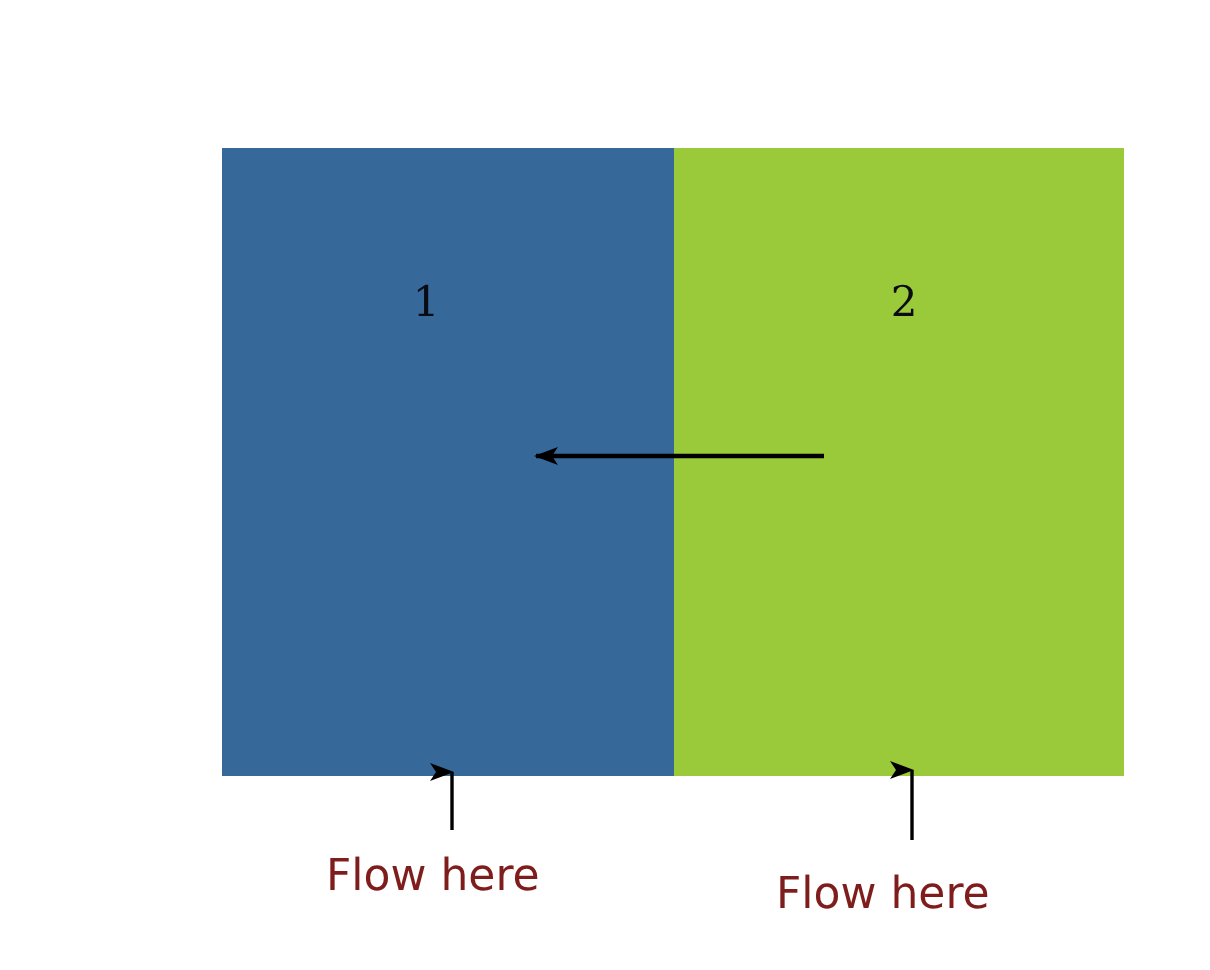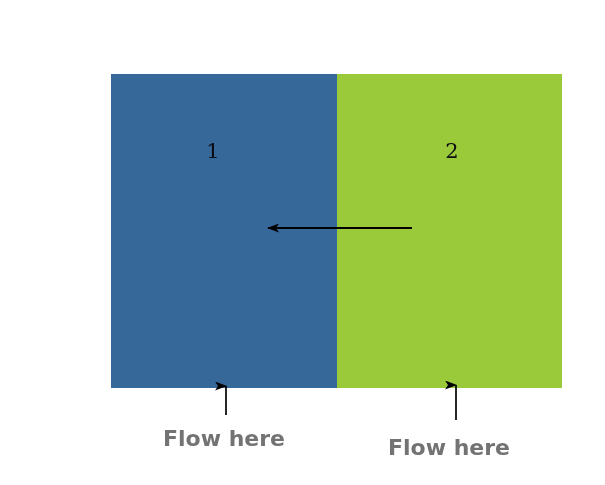--- a/index.html
+++ b/index.html
@@ -47,24 +47,23 @@
     top: 141px;
   }
   #region-2-label {
     left: 432px;
     top: 141px;
   }
   .flow-label {
     position: absolute;
     font-family: "DejaVu Sans", sans-serif;
     font-size: 22px;
-    color: #737373;
+    color: #7f1d1d;
     line-height: 1;
     white-space: nowrap;
-    font-weight: bold;
   }
   #flow-label-left {
     left: 163px;
     top: 428px;
   }
   #flow-label-right {
     left: 388px;
     top: 437px;
   }
   #arrows {

